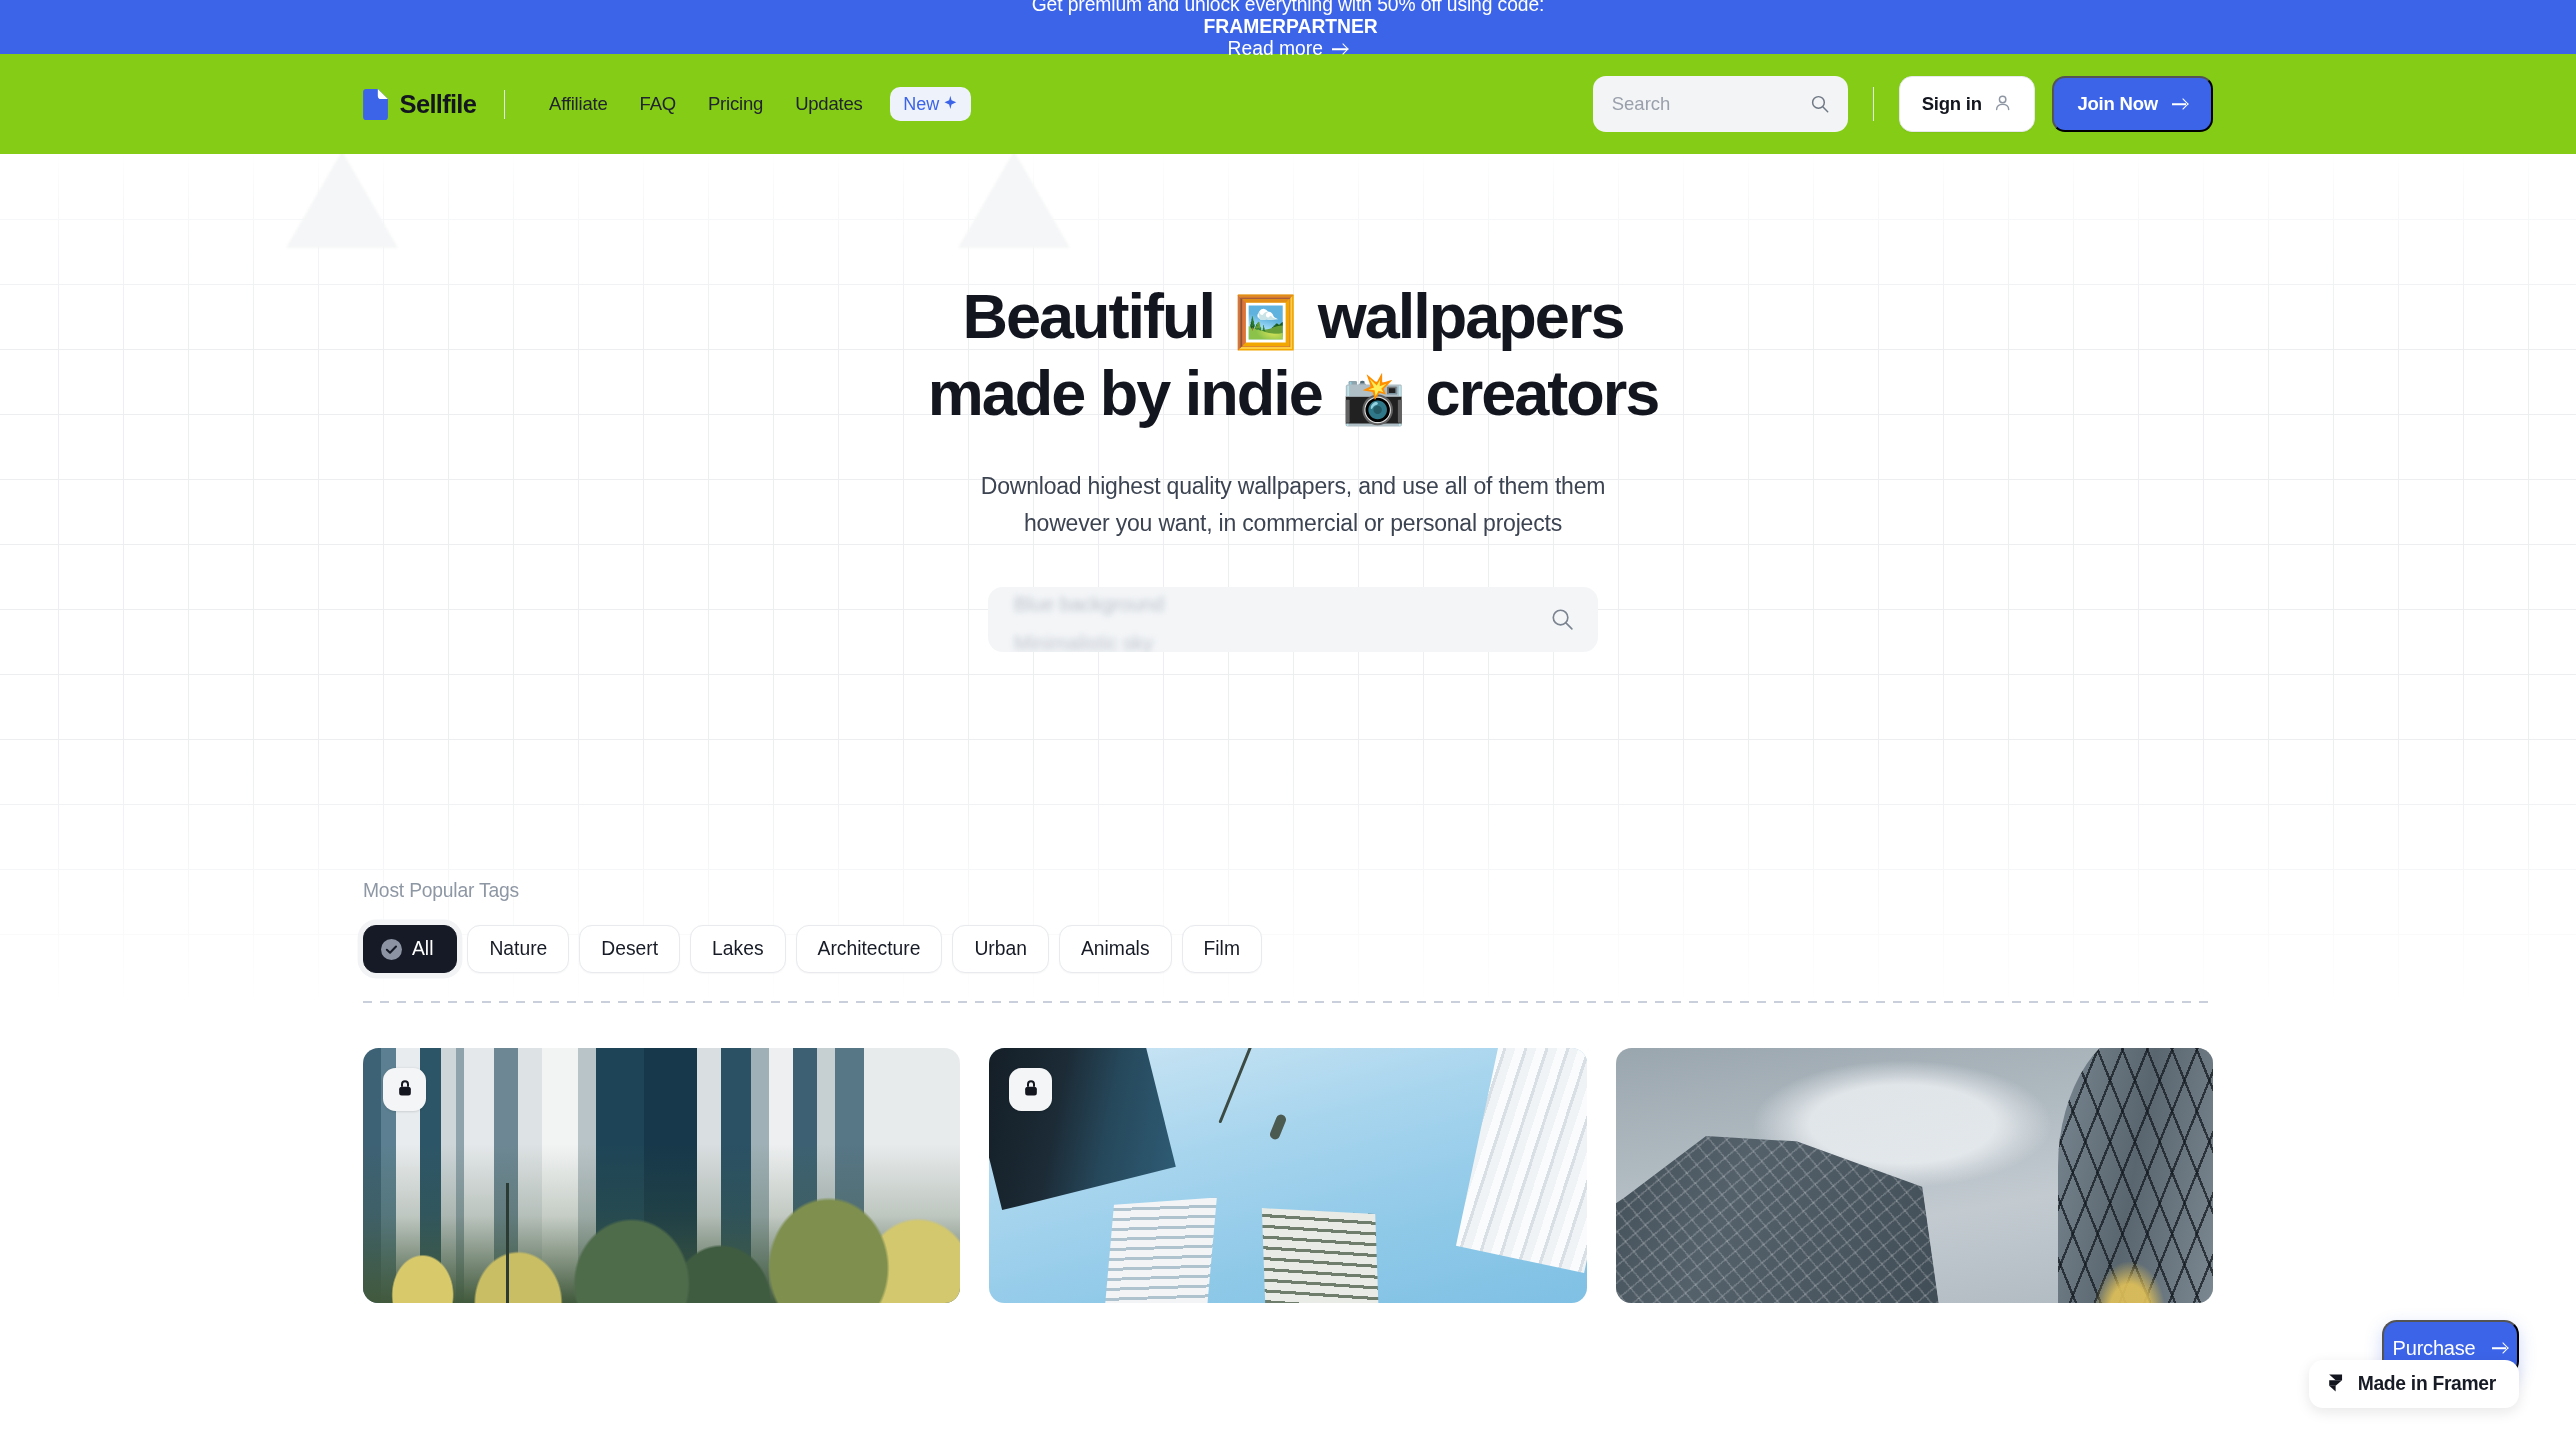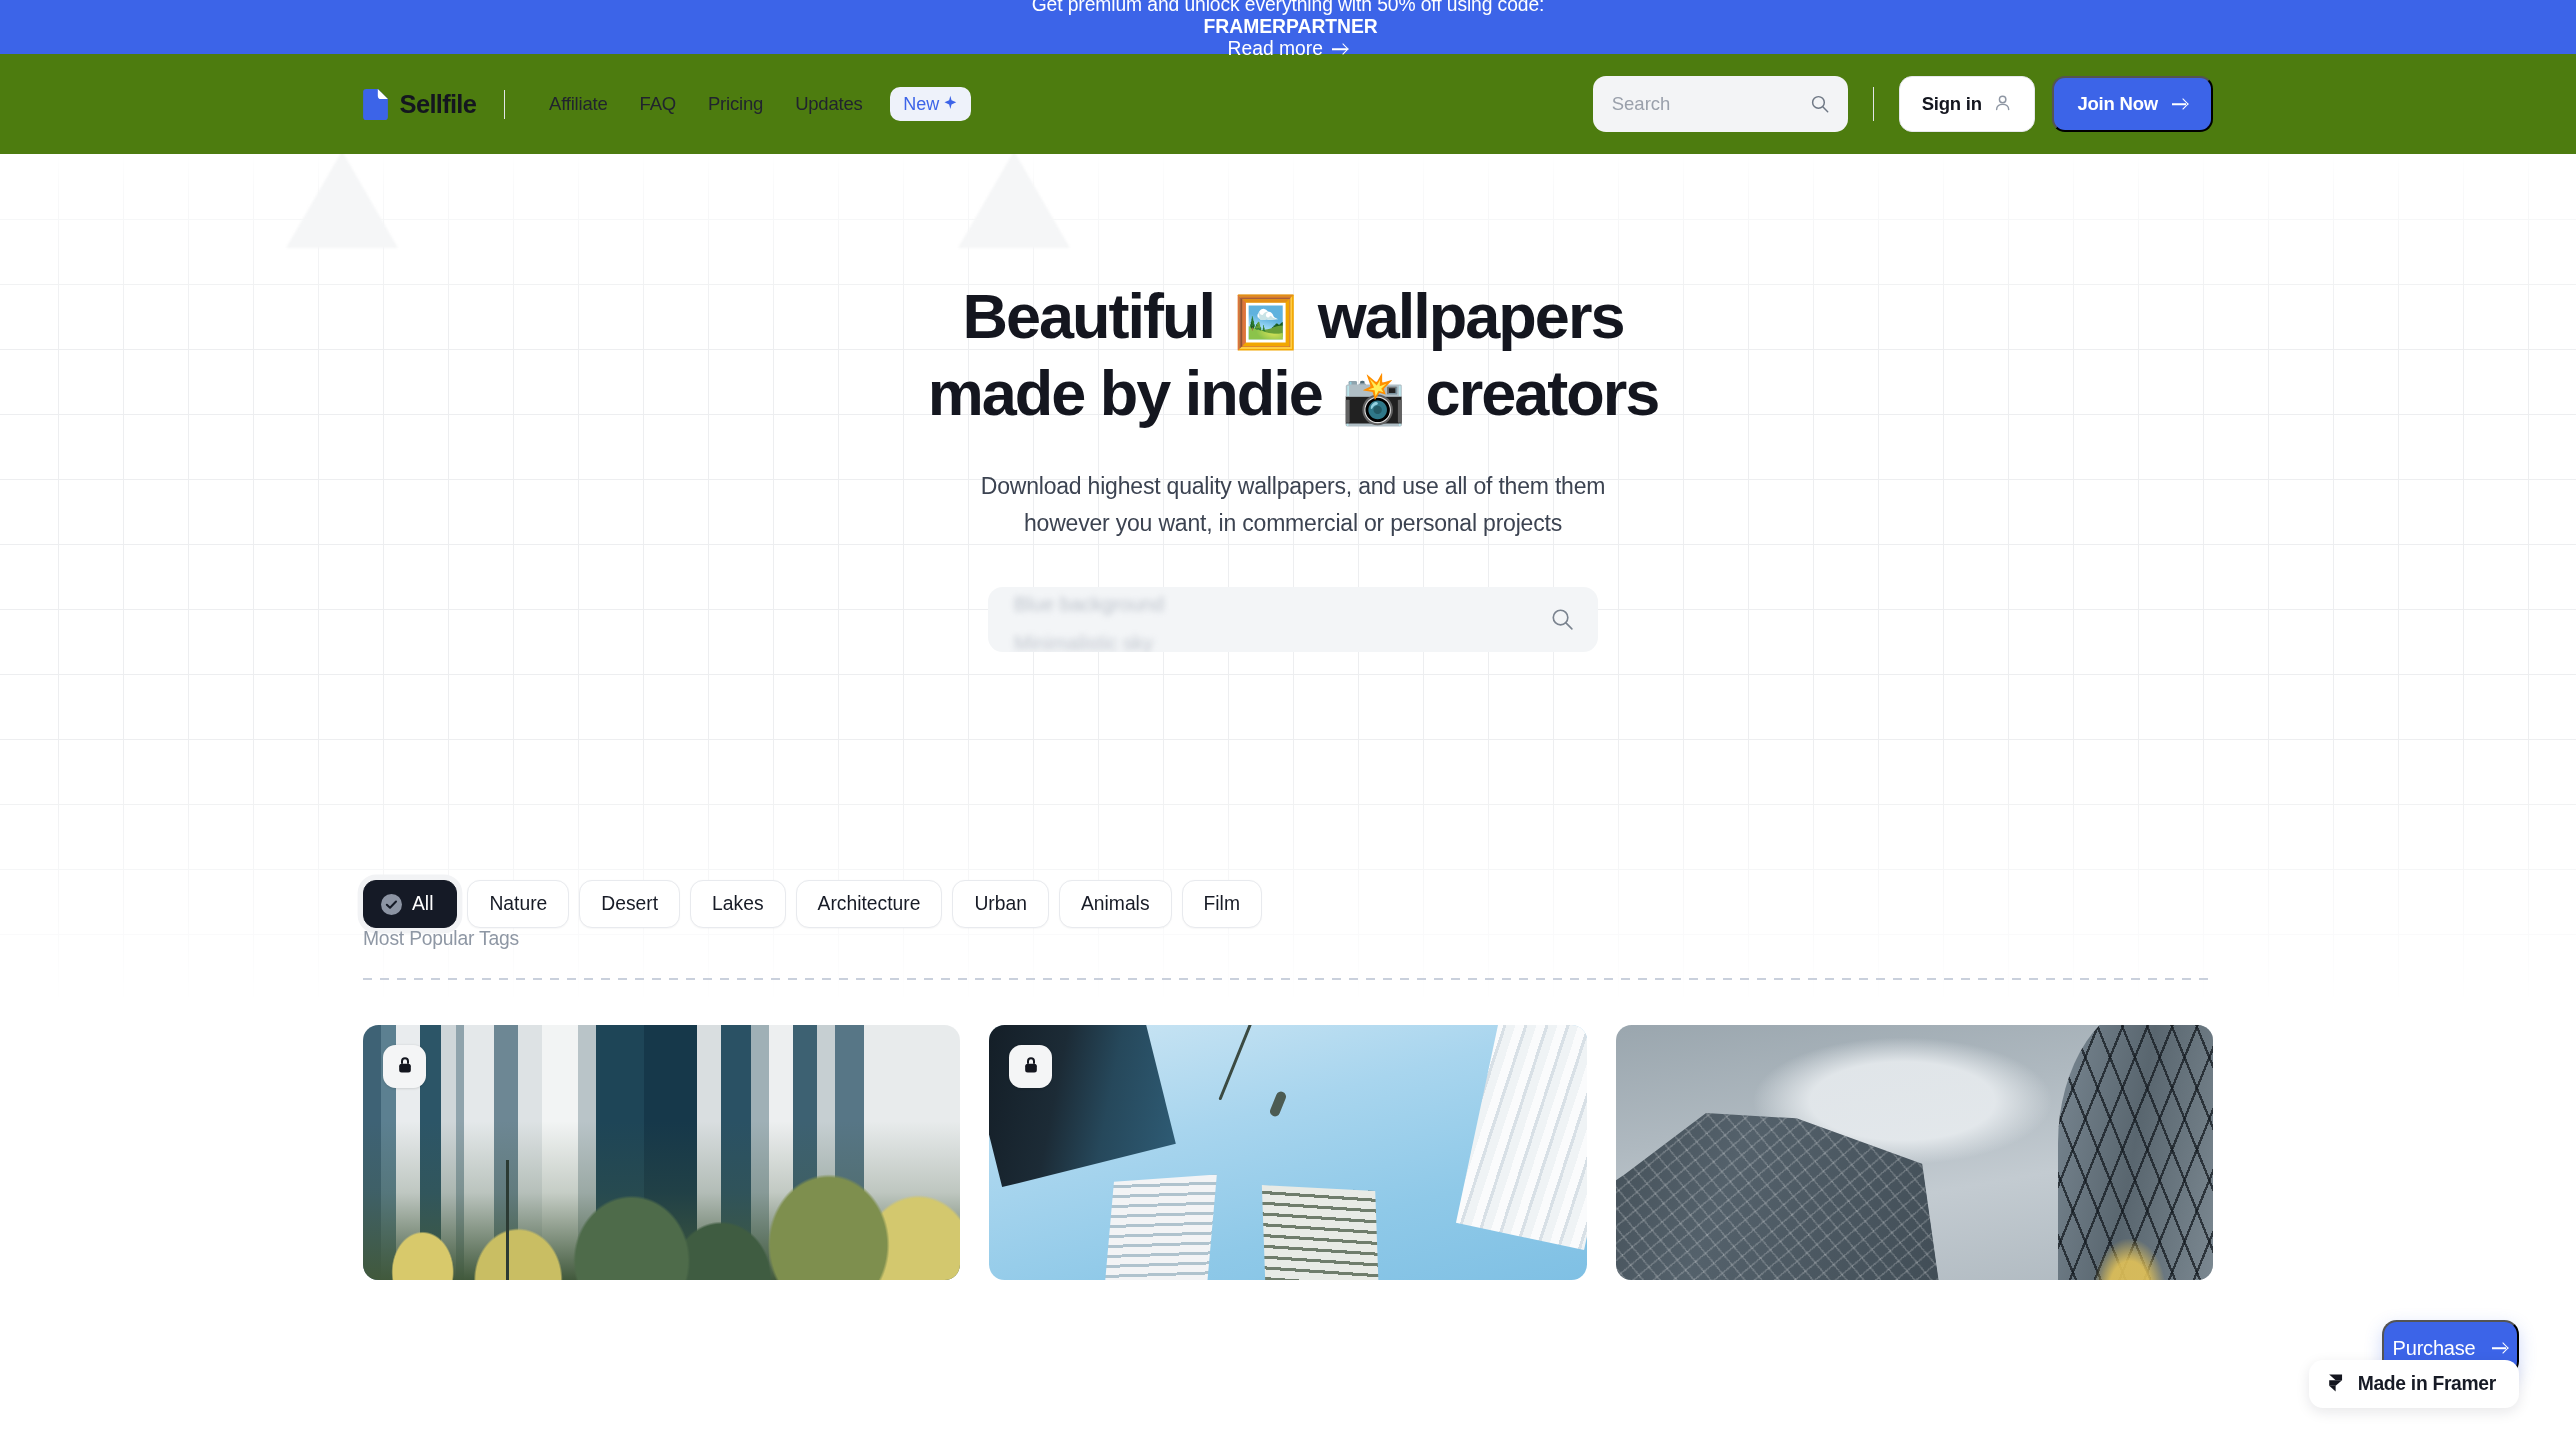--- a/index.html
+++ b/index.html
@@ -72,21 +72,21 @@
     right:1.5px; top:50%;
     width:7px; height:7px;
     border-top:1.5px solid currentColor;
     border-right:1.5px solid currentColor;
     transform:translateY(-50%) rotate(45deg);
   }
 
   
   #navbar {
     height:100px;
-    background:#4d7c0f;
+    background:#84cc16;
     display:flex;
     position:relative;
     z-index:30;
     padding:0 363px;
   }
   #nav-left { display:flex; align-items:center; }
   #logo-group { display:flex; align-items:center; gap:11.6px; }
   .logo-mark {
     width:25px; height:31px; flex:0 0 auto;
   }
@@ -629,20 +629,21 @@
         <svg viewBox="0 0 32 32" width="25" height="25" xmlns="http://www.w3.org/2000/svg">
           <circle cx="13.5" cy="13.5" r="9.3" fill="none" stroke="#7A838F" stroke-width="2.1"></circle>
           <line x1="20.4" y1="20.4" x2="28" y2="28" stroke="#7A838F" stroke-width="2.1" stroke-linecap="round"></line>
         </svg>
       </span>
     </div>
   </div>
 </section>
 
 <section id="tags-section">
+  <div id="tags-label">Most Popular Tags</div>
   <div id="tags-row">
     <div class="tag-chip active">
       <span class="check-circle">
         <svg viewBox="0 0 27 27" width="21" height="21" xmlns="http://www.w3.org/2000/svg">
           <path d="M7.5 13.8 L11.6 17.6 L19.3 9.6" fill="none" stroke="#151A26" stroke-width="2.6" stroke-linecap="round" stroke-linejoin="round"></path>
         </svg>
       </span>
       <span>All</span>
     </div>
     <div class="tag-chip">
@@ -660,21 +661,20 @@
     <div class="tag-chip">
       <span>Urban</span>
     </div>
     <div class="tag-chip">
       <span>Animals</span>
     </div>
     <div class="tag-chip">
       <span>Film</span>
     </div>
   </div>
-  <div id="tags-label">Most Popular Tags</div>
   <div id="tags-divider"></div>
 </section>
 
 <section id="card-grid">
 
   <div class="wall-card">
     <div class="photo-park">
       <div class="trees"></div>
       <div class="lamp"></div>
     </div>

